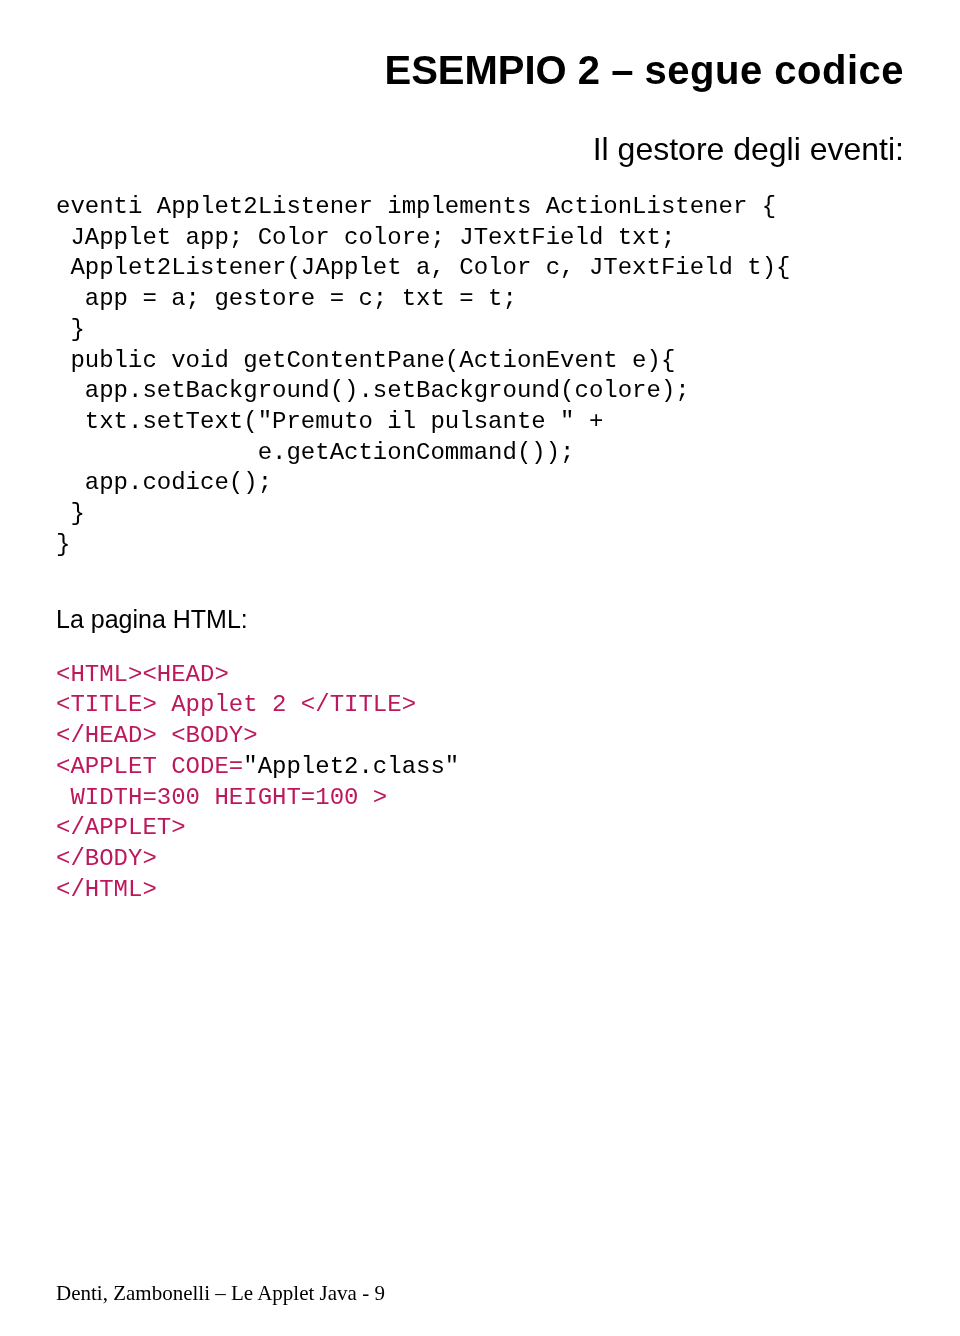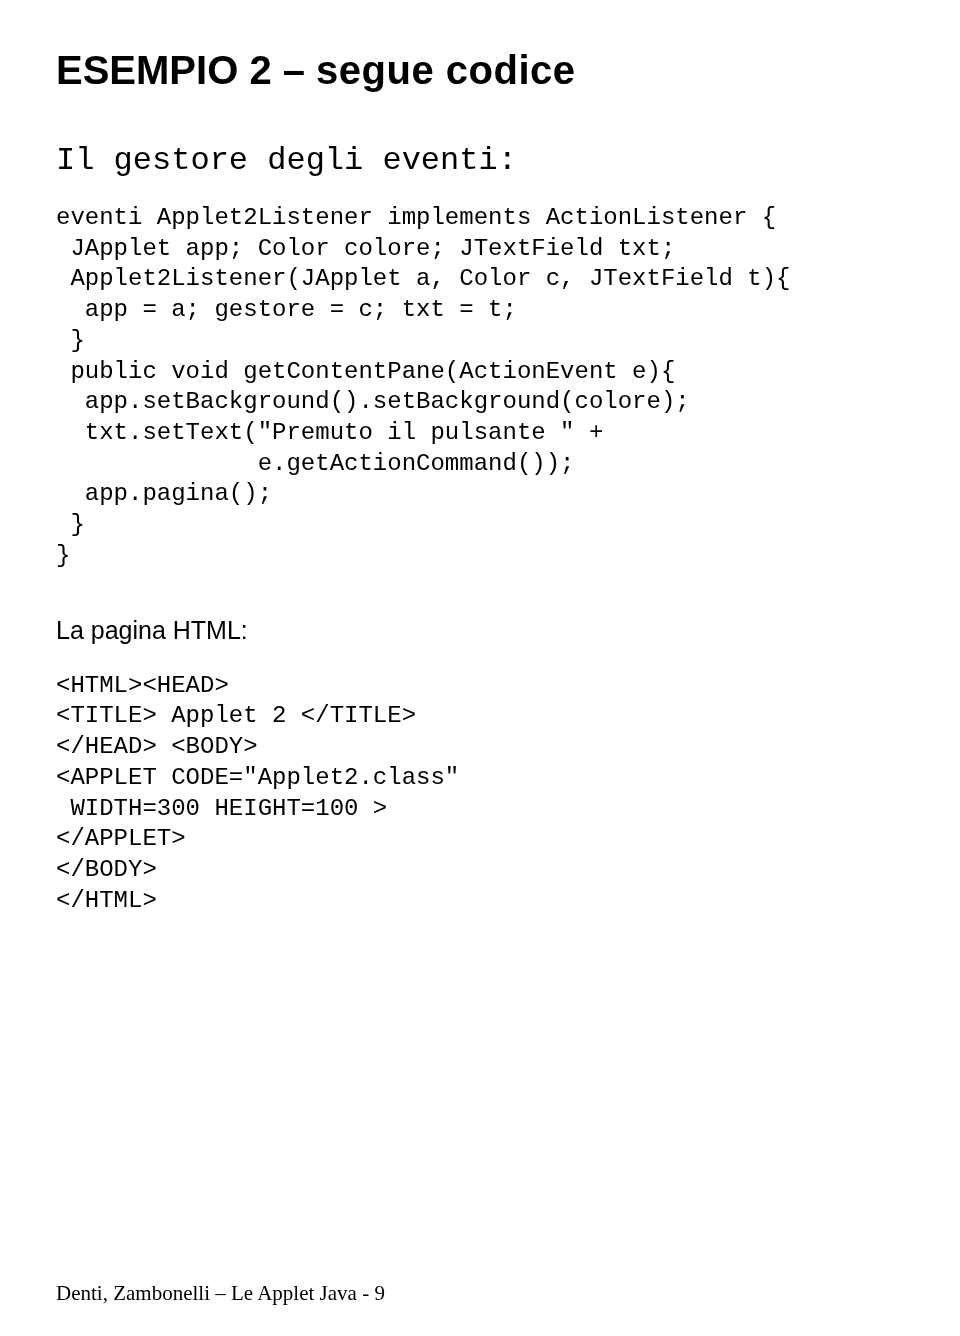--- a/index.html
+++ b/index.html
@@ -11,51 +11,52 @@
       width: 960px;
       height: 1336px;
       background: #fff;
       font-family: Arial, Helvetica, sans-serif;
       color: #000;
       position: relative;
       padding: 48px 56px 0 56px;
     }
     .title-row {
       display: flex;
-      justify-content: flex-start;
-      margin-bottom: 49px;
+      justify-content: flex-end;
+      margin-bottom: 38px;
     }
     .title {
       font-size: 40px;
       font-weight: bold;
     }
     .title-light {
       font-family: Arial, Helvetica, sans-serif;
       font-weight: bold;
     }
     .title-heavy {
       font-family: Arial, Helvetica, sans-serif;
       font-weight: 900;
       letter-spacing: 0.5px;
     }
     .section-heading {
       font-size: 32px;
-      font-family: Liberation Mono, monospace;
+      font-family: Liberation Sans, sans-serif;
       margin-bottom: 24px;
       font-weight: normal;
+      text-align: right;
     }
     .code-block {
       font-family: "Courier New", Courier, monospace;
       font-size: 24px;
       white-space: pre;
       line-height: 1.28;
       margin-bottom: 44px;
     }
     .blue {
-      color: #000000;
+      color: #be185d;
     }
     .section-heading-2 {
       font-size: 25px;
       font-family: Arial, Helvetica, sans-serif;
       margin-top: 26px;
       margin-bottom: 26px;
       font-weight: normal;
     }
     .footer {
       position: absolute;
@@ -78,21 +79,21 @@
 
 <div class="code-block"><span>eventi Applet2Listener implements ActionListener {</span>
 <span> JApplet app; Color colore; JTextField txt;</span>
 <span> Applet2Listener(JApplet a, Color c, JTextField t){</span>
 <span>  app = a; gestore = c; txt = t;</span>
 <span> }</span>
 <span> public void getContentPane(ActionEvent e){</span>
 <span>  app.setBackground().setBackground(colore);</span>
 <span>  txt.setText("Premuto il pulsante " +</span>
 <span>              e.getActionCommand());</span>
-<span>  app.pagina();</span>
+<span>  app.codice();</span>
 <span> }</span>
 <span>}</span></div>
 
 <div class="section-heading-2">La pagina HTML:</div>
 
 <div class="code-block"><span class="blue">&lt;HTML&gt;&lt;HEAD&gt;</span>
 <span class="blue">&lt;TITLE&gt; Applet 2 &lt;/TITLE&gt;</span>
 <span class="blue">&lt;/HEAD&gt; &lt;BODY&gt;</span>
 <span class="blue">&lt;APPLET CODE=</span><span>"Applet2.class"</span>
 <span class="blue"> WIDTH=300 HEIGHT=100 &gt;</span>

